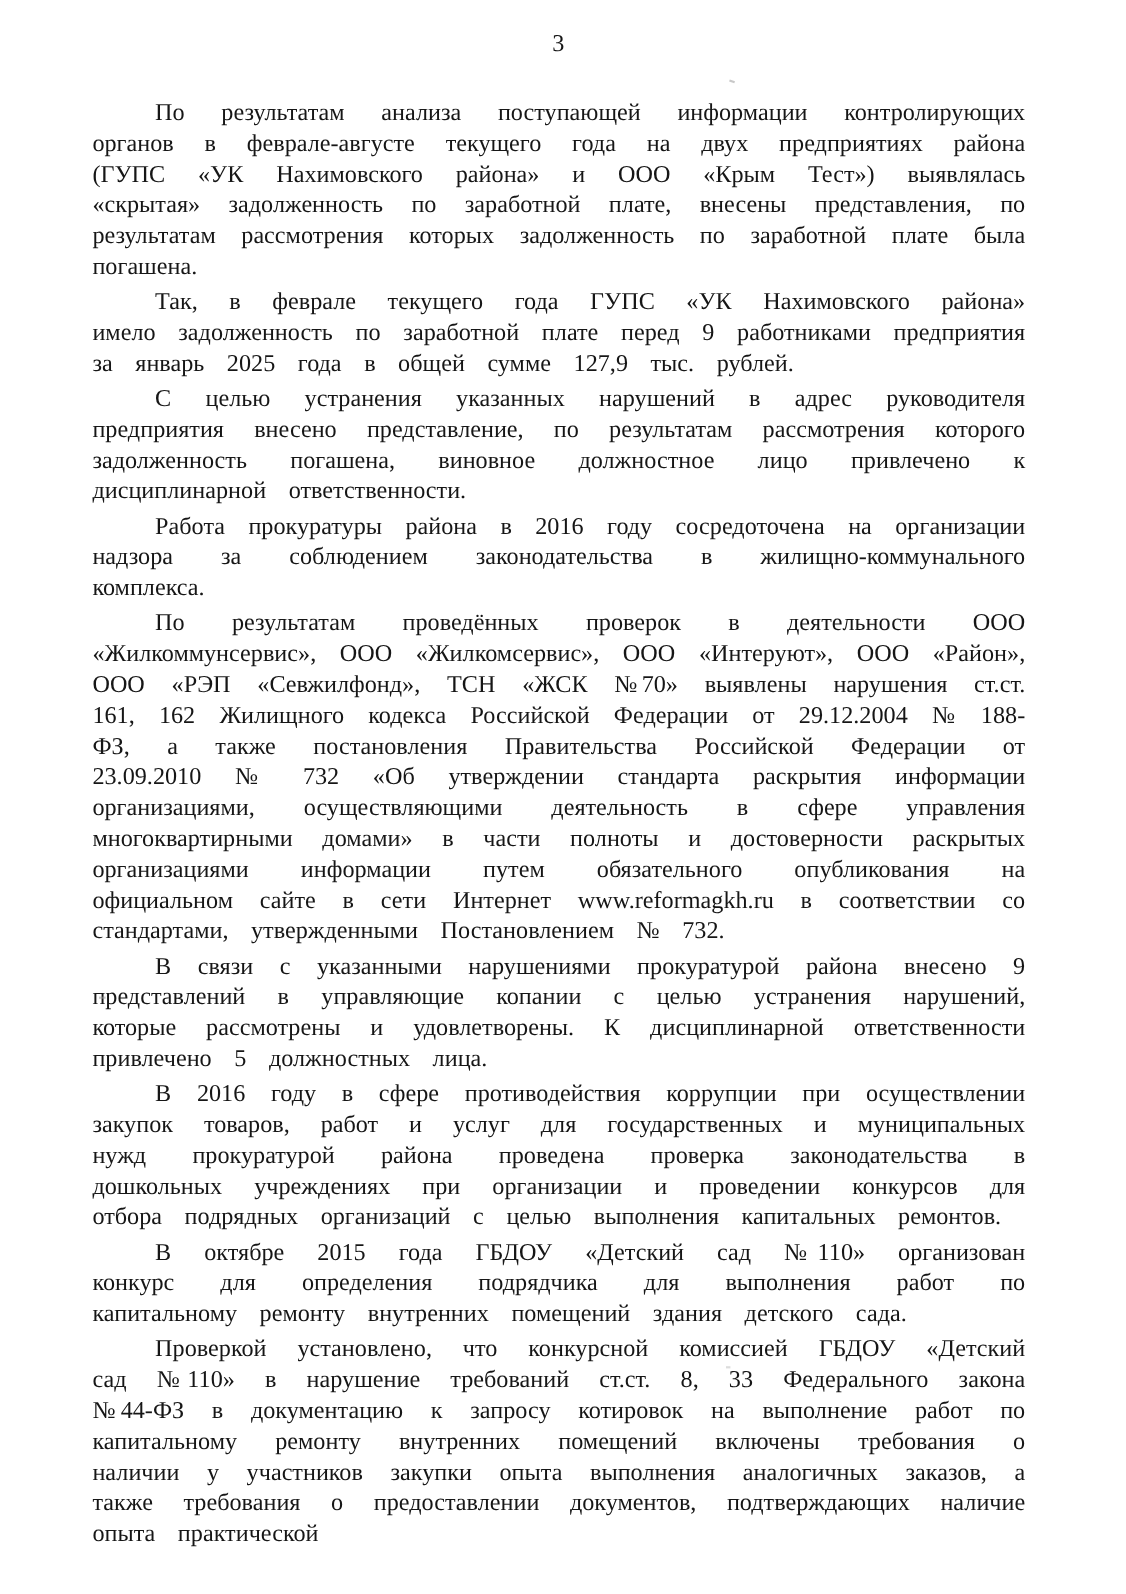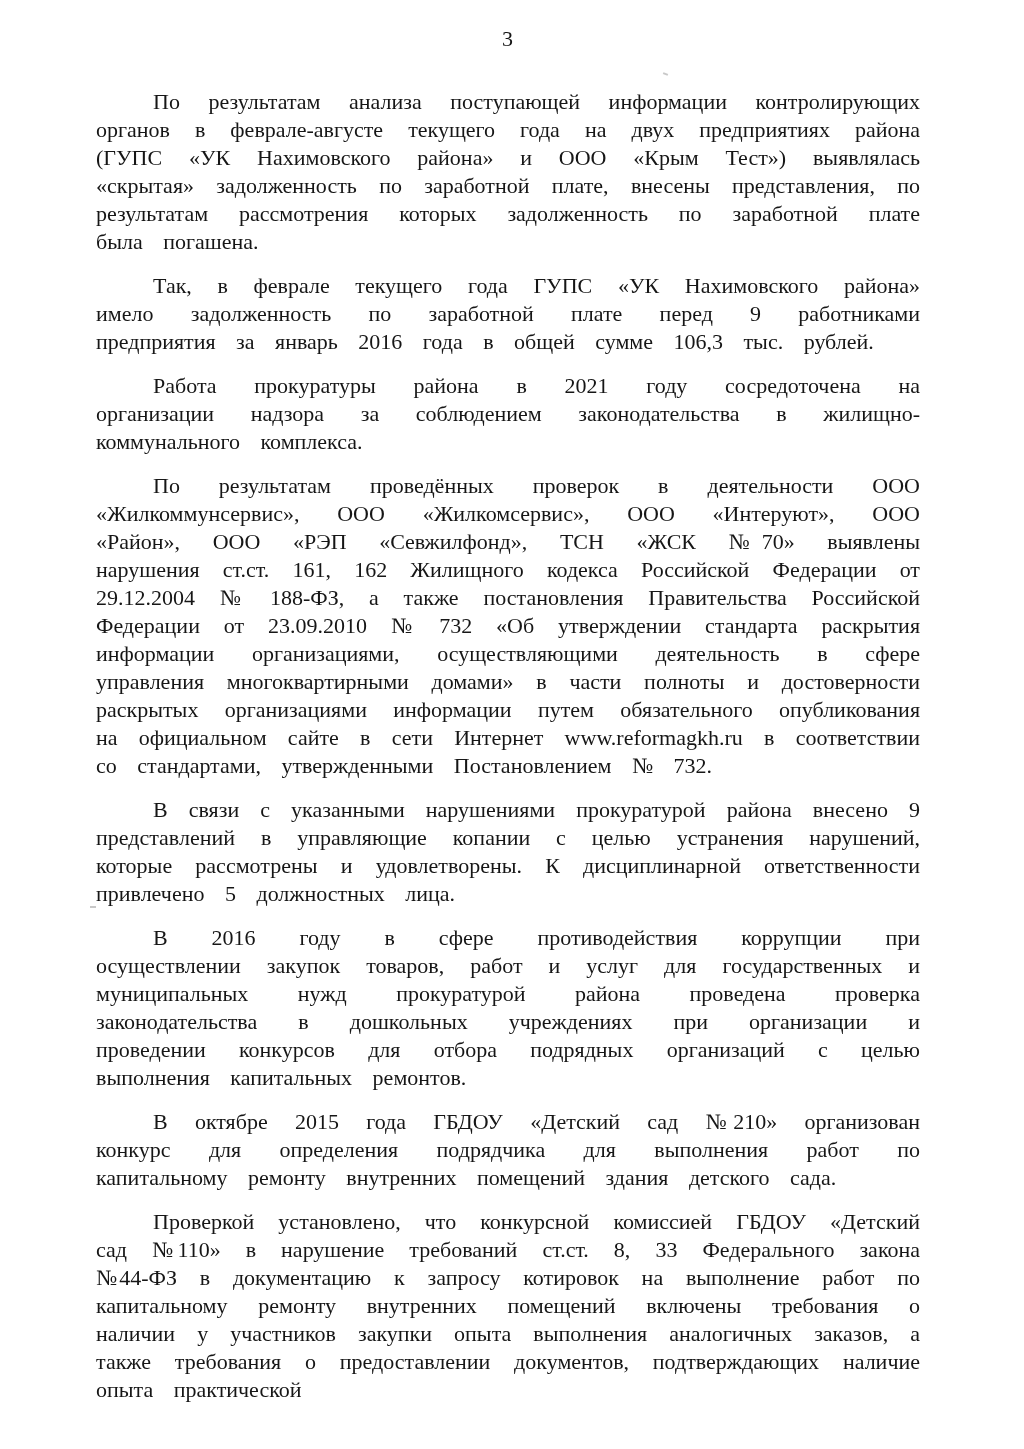--- a/index.html
+++ b/index.html
@@ -23,21 +23,21 @@
     font-size: 22px;
     line-height: 26px;
     letter-spacing: 1px;
   }
   .doc-body {
     margin-top: 36px;
     font-size: 22px;
     line-height: 28px;
   }
   .doc-body p {
-    margin: 16px;
+    margin: 4px;
     text-align: justify;
     text-indent: 57px;
     word-spacing: 15px;
     text-justify: inter-word;
   }
   .doc-link {
     text-underline-offset: 3px;
     color: inherit;
   }
   
@@ -54,34 +54,35 @@
 <body>
 
 <div class="scan-page">
 
   <div class="page-number">3</div>
 
   <div class="doc-body">
 
     <p>По результатам анализа поступающей информации контролирующих органов в феврале-августе текущего года на двух предприятиях района (ГУПС «УК Нахимовского района» и ООО «Крым Тест») выявлялась «скрытая» задолженность по заработной плате, внесены представления, по результатам рассмотрения которых задолженность по заработной плате была погашена.</p>
 
-    <p>Так, в феврале текущего года ГУПС «УК Нахимовского района» имело задолженность по заработной плате перед 9 работниками предприятия за январь 2016 года в общей сумме 106,3 тыс. рублей.</p>
+    <p>Так, в феврале текущего года ГУПС «УК Нахимовского района» имело задолженность по заработной плате перед 9 работниками предприятия за январь 2025 года в общей сумме 127,9 тыс. рублей.</p>
 
+    <p>С целью устранения указанных нарушений в адрес руководителя предприятия внесено представление, по результатам рассмотрения которого задолженность погашена, виновное должностное лицо привлечено к дисциплинарной ответственности.</p>
 
-    <p>Работа прокуратуры района в 2021 году сосредоточена на организации надзора за соблюдением законодательства в жилищно-коммунального комплекса.</p>
+    <p>Работа прокуратуры района в 2016 году сосредоточена на организации надзора за соблюдением законодательства в жилищно-коммунального комплекса.</p>
 
     <p>
       <span>По результатам проведённых проверок в деятельности ООО «Жилкоммунсервис», ООО «Жилкомсервис», ООО «Интеруют», ООО «Район», ООО «РЭП «Севжилфонд», ТСН «ЖСК №70» выявлены нарушения ст.ст. 161, 162 Жилищного кодекса Российской Федерации от 29.12.2004 № 188-ФЗ, а также постановления Правительства Российской Федерации от 23.09.2010 № 732 «Об утверждении стандарта раскрытия информации организациями, осуществляющими деятельность в сфере управления многоквартирными домами» в части полноты и достоверности раскрытых организациями информации путем обязательного опубликования на официальном сайте в сети Интернет </span><span class="doc-link">www.reformagkh.ru</span><span> в соответствии со стандартами, утвержденными Постановлением № 732.</span>
     </p>
 
     <p>В связи с указанными нарушениями прокуратурой района внесено 9 представлений в управляющие копании с целью устранения нарушений, которые рассмотрены и удовлетворены. К дисциплинарной ответственности привлечено 5 должностных лица.</p>
 
     <p>В 2016 году в сфере противодействия коррупции при осуществлении закупок товаров, работ и услуг для государственных и муниципальных нужд прокуратурой района проведена проверка законодательства в дошкольных учреждениях при организации и проведении конкурсов для отбора подрядных организаций с целью выполнения капитальных ремонтов.</p>
 
-    <p>В октябре 2015 года ГБДОУ «Детский сад №210» организован конкурс для определения подрядчика для выполнения работ по капитальному ремонту внутренних помещений здания детского сада.</p>
+    <p>В октябре 2015 года ГБДОУ «Детский сад №110» организован конкурс для определения подрядчика для выполнения работ по капитальному ремонту внутренних помещений здания детского сада.</p>
 
     <p>Проверкой установлено, что конкурсной комиссией ГБДОУ «Детский сад №110» в нарушение требований ст.ст. 8, 33 Федерального закона №44-ФЗ в документацию к запросу котировок на выполнение работ по капитальному ремонту внутренних помещений включены требования о наличии у участников закупки опыта выполнения аналогичных заказов, а также требования о предоставлении документов, подтверждающих наличие опыта практической</p>
 
   </div>
 
   <div class="speck speck-1"></div>
   <div class="speck speck-2"></div>
   <div class="speck speck-3"></div>
 
 </div>

